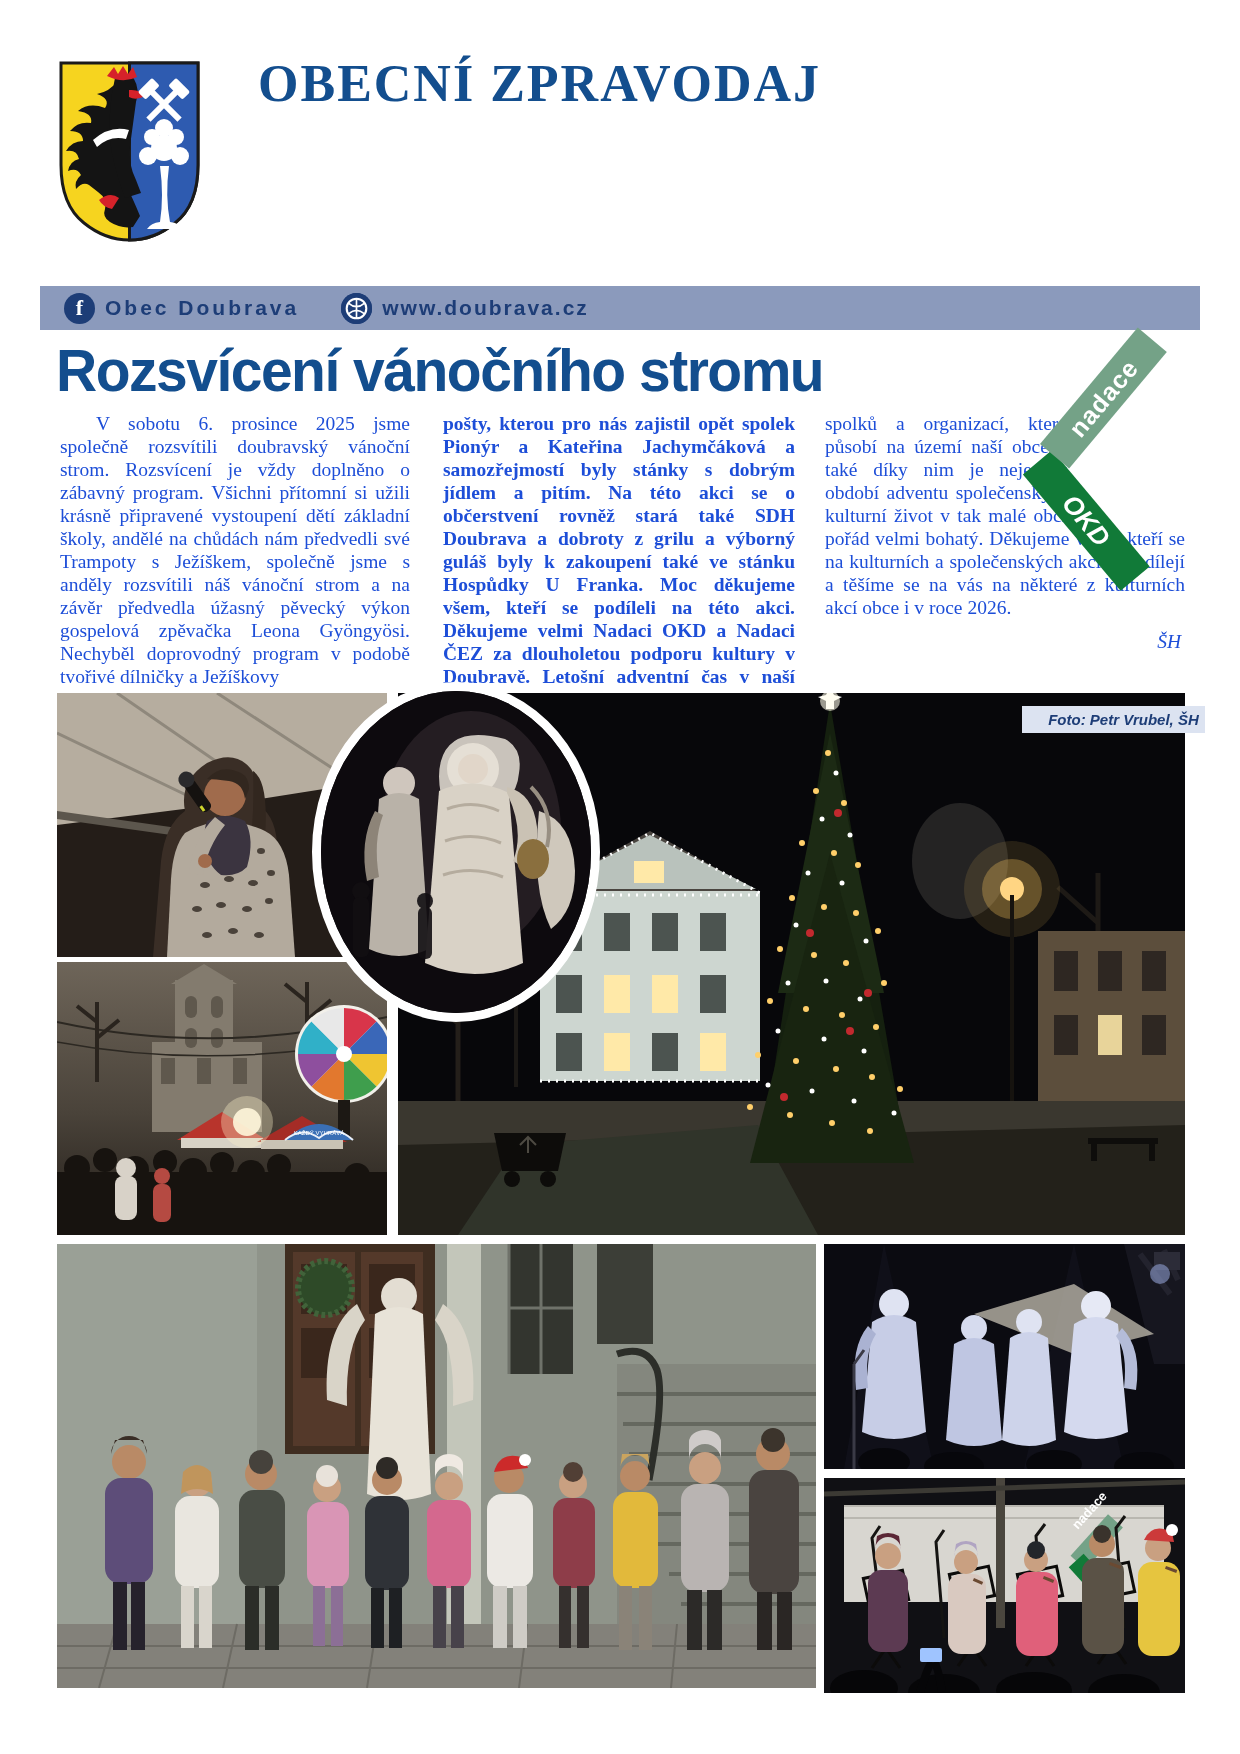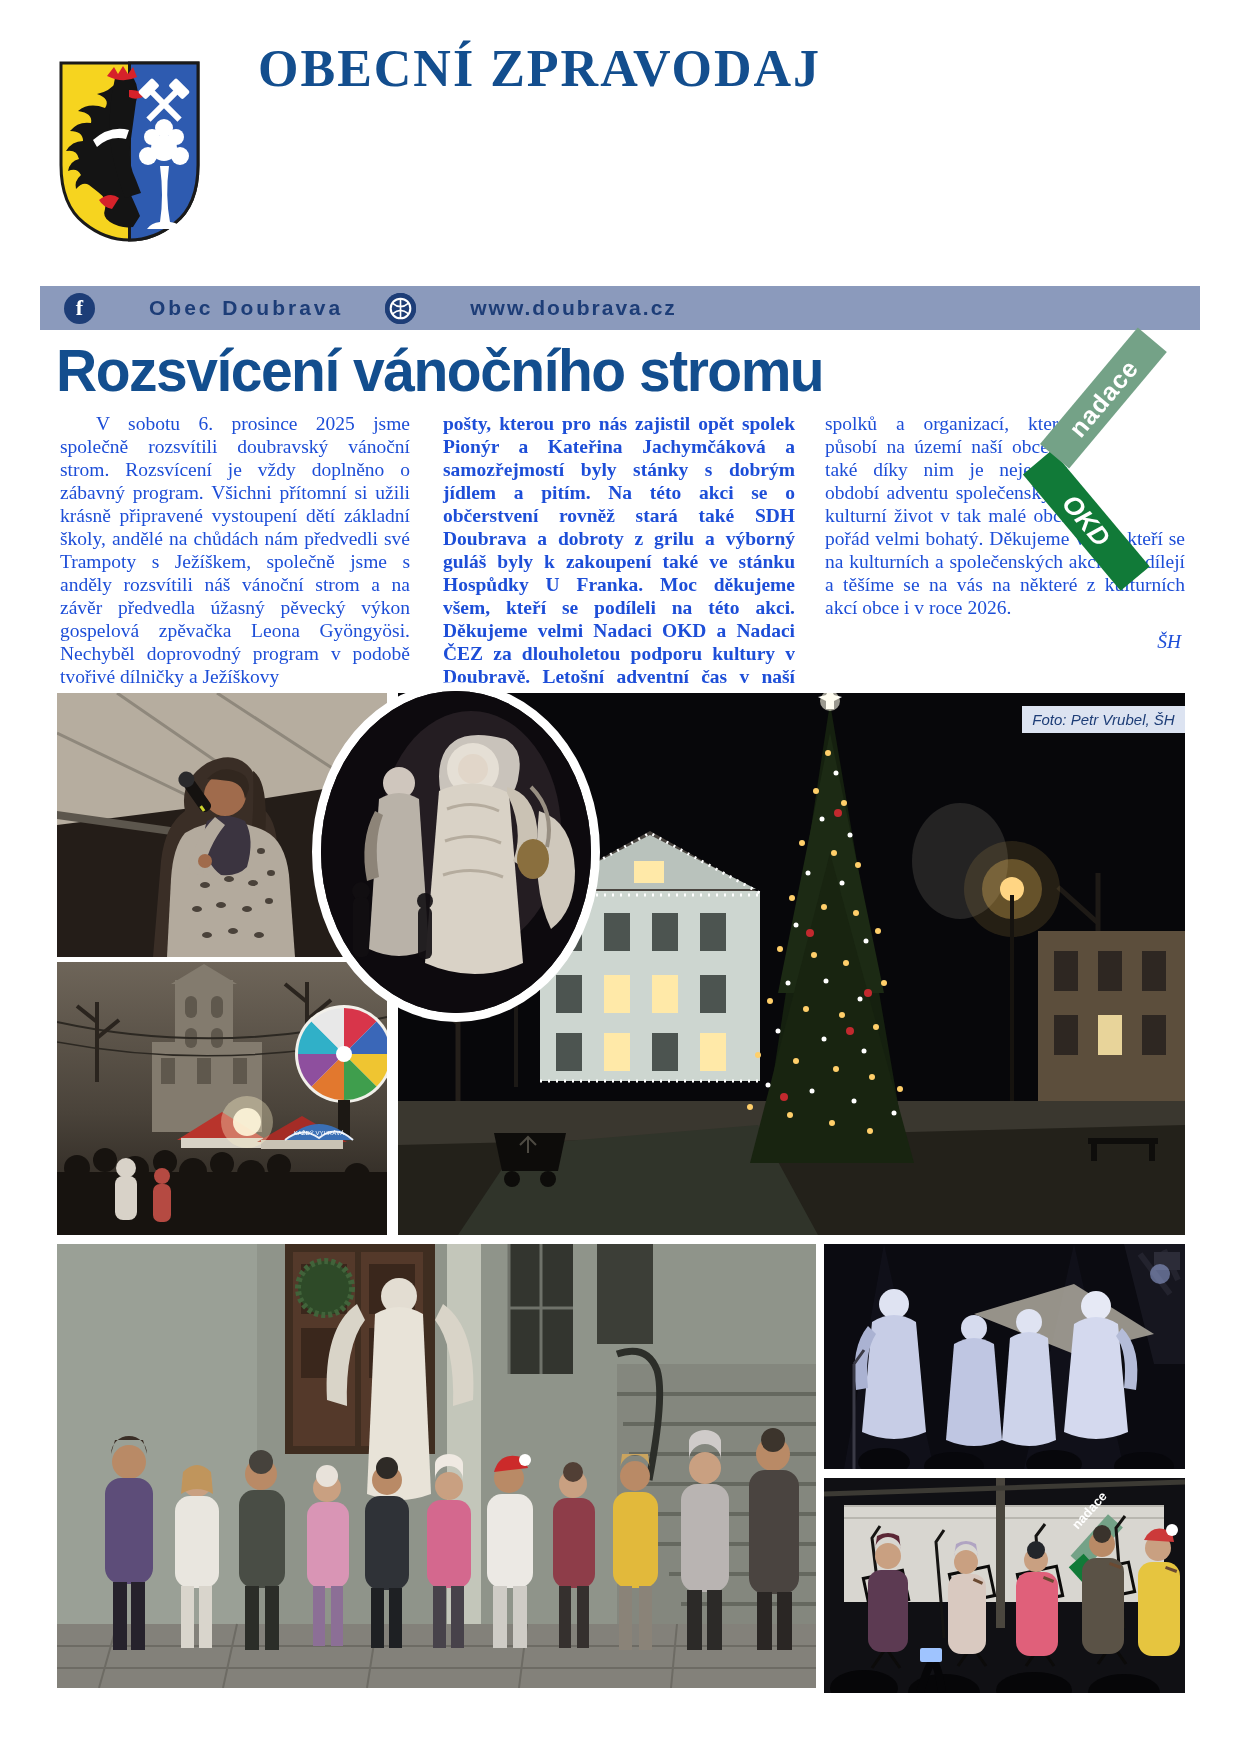--- a/index.html
+++ b/index.html
@@ -4,27 +4,27 @@
 <style>
   html,body{margin:0;padding:0;background:#ffffff;}
   .page{position:relative;width:1240px;height:1754px;background:#ffffff;overflow:hidden;
         font-family:"Liberation Serif",serif;color:#221e1f;}
   
   .coat{position:absolute;left:57px;top:60px;width:145px;height:188px;}
   .titles{position:absolute;left:258px;top:40px;width:900px;}
   .title{font-family:"Liberation Serif",serif;font-weight:bold;color:#134e8e;
          font-size:116px;line-height:118px;letter-spacing:1px;}
   .subtitle{font-family:"Liberation Serif",serif;font-weight:bold;color:#134e8e;
-            font-size:52px;line-height:56px;letter-spacing:2px;margin-top:1px;}
+            font-size:52px;line-height:56px;letter-spacing:2px;margin-top:16px;}
   
   .bar{position:absolute;left:40px;top:286px;width:1160px;height:44px;background:#8b9abc;
        display:flex;align-items:center;padding:0 24px;box-sizing:border-box;
        font-family:"Liberation Sans",sans-serif;color:#1d3d77;}
   .bar .grp{display:flex;align-items:center;gap:10px;}
-  .bar .lbl{font-size:21px;font-weight:bold;letter-spacing:3px;margin-left:44px;}
+  .bar .lbl{font-size:21px;font-weight:bold;letter-spacing:3px;}
   .bar .grp+.grp{margin-left:42px;}
   .bar .right{margin-left:auto;font-size:20px;letter-spacing:.3px;}
   .bar .right b{font-size:21px;letter-spacing:.5px;}
   .cicon{width:31px;height:31px;border-radius:50%;background:#1d3d77;display:flex;
          align-items:center;justify-content:center;color:#fff;
          font-family:"Liberation Serif",serif;font-weight:bold;font-size:22px;}
   
   .headline{position:absolute;left:56px;top:336px;font-family:"Liberation Sans",sans-serif;
             font-weight:bold;font-size:57px;letter-spacing:-1.5px;color:#134e8e;
             transform:scaleY(1.04);transform-origin:left top;}
@@ -51,22 +51,22 @@
   .ph-singer{left:57px;top:693px;width:330px;height:264px;}
   .ph-crowd{left:57px;top:962px;width:330px;height:273px;}
   .ph-main{left:398px;top:693px;width:787px;height:542px;}
   .ph-group{left:57px;top:1244px;width:759px;height:444px;}
   .ph-angels{left:824px;top:1244px;width:361px;height:225px;}
   .ph-stage{left:824px;top:1478px;width:361px;height:215px;}
   .ph-circle{left:312px;top:682px;width:288px;height:340px;border-radius:50%;
              border:9px solid #fff;box-sizing:border-box;z-index:5;}
   .credit{position:absolute;left:1022px;top:706px;width:163px;height:27px;background:#dce3f1;
           z-index:6;display:flex;align-items:center;justify-content:center;
-          font-family:"Liberation Sans",sans-serif;font-weight:normal;font-style:italic;
-          font-size:15px;color:#1d3d77;}
+          font-family:"Liberation Sans",sans-serif;font-weight:bold;font-style:italic;
+          font-size:15px;color:#1d3d77;padding-left:20px;}
 </style>
 </head>
 <body>
 
 <div class="page">
 
   <div class="coat">
     <svg viewBox="0 0 145 185">
       <path d="M4,3 H141 V105 Q141,145 118,163 Q97,180 72.5,180 Q48,180 27,163 Q4,145 4,105 Z" fill="#f6d41f" stroke="#1a1a1a" stroke-width="3"></path>
       <path d="M72.5,3 H141 V105 Q141,145 118,163 Q97,180 72.5,180 Z" fill="#2e5bb0" stroke="#1a1a1a" stroke-width="3"></path>

